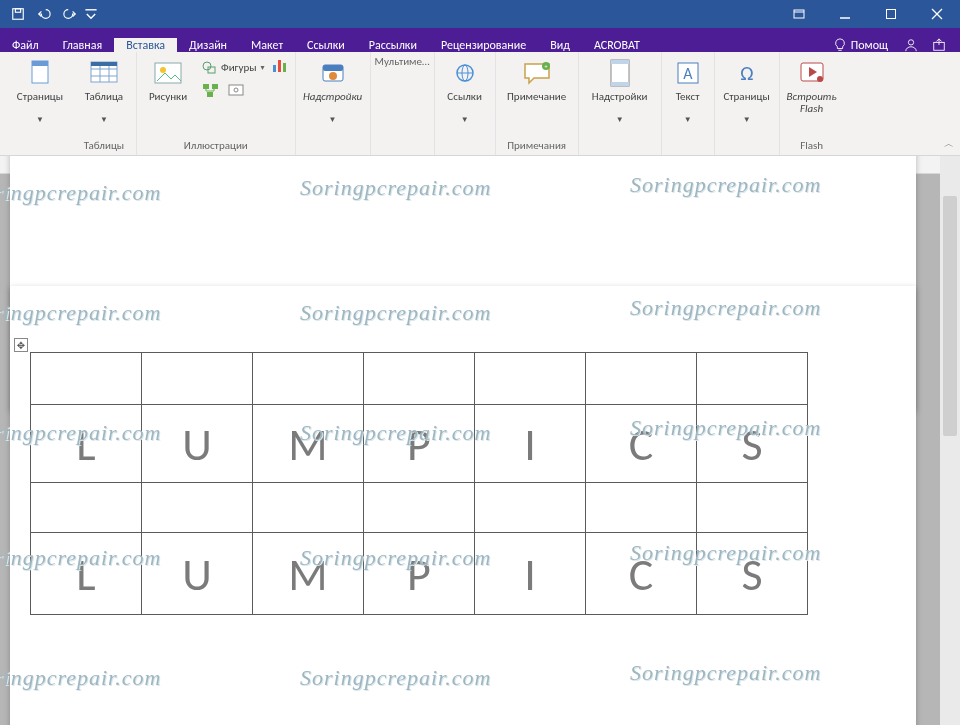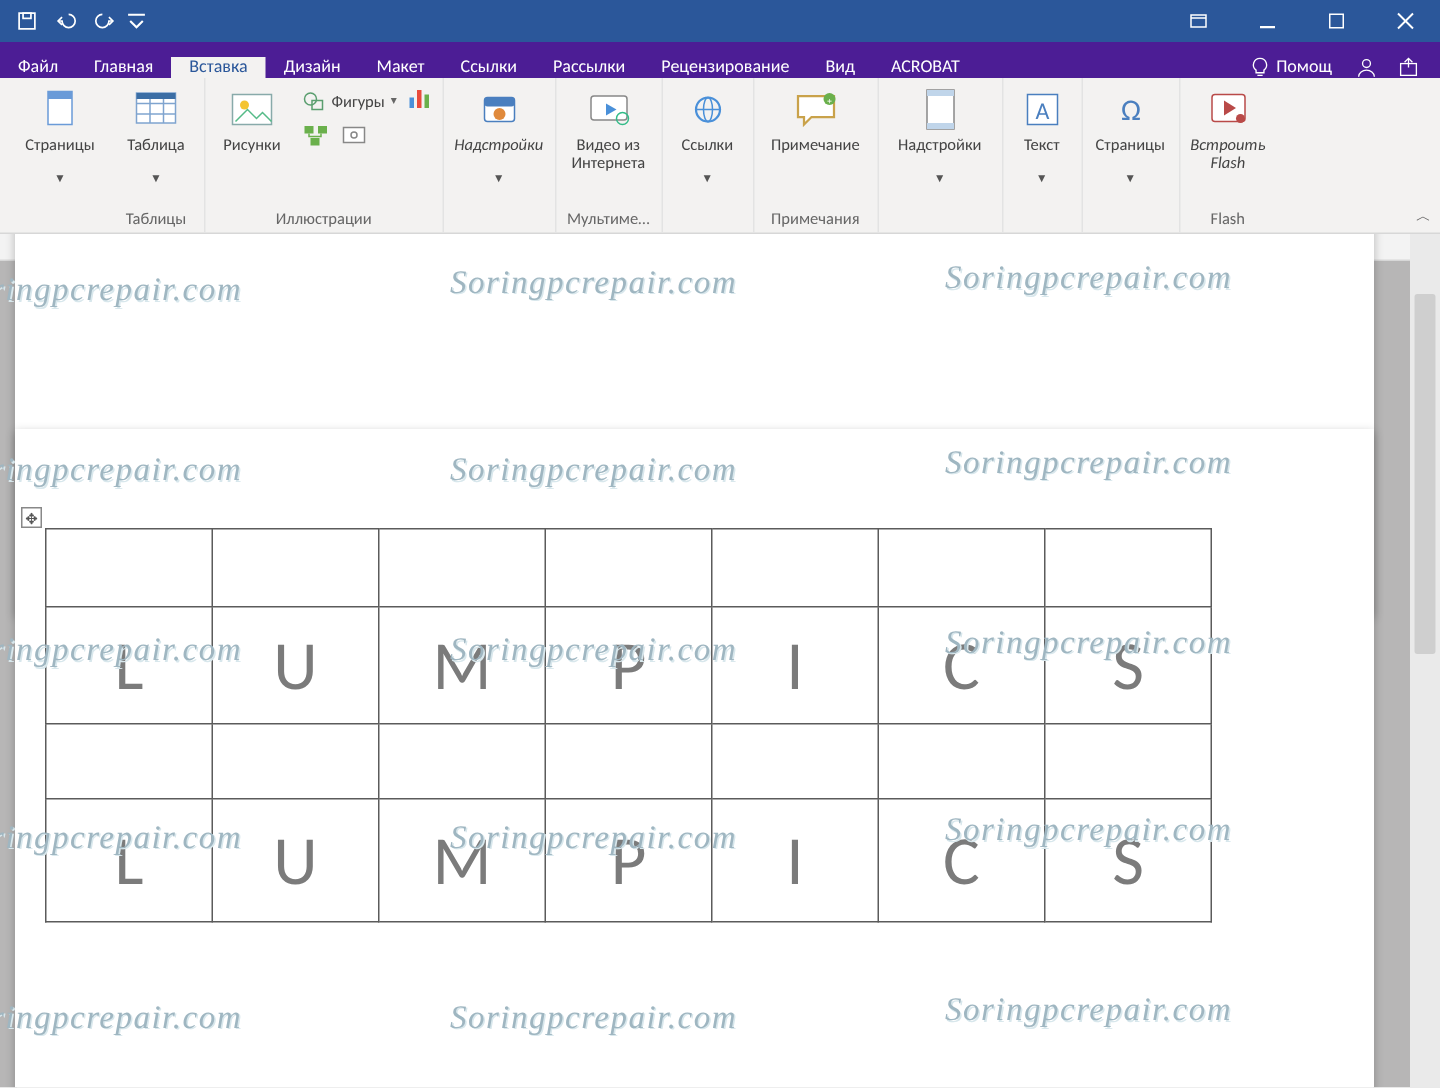--- a/index.html
+++ b/index.html
@@ -249,32 +249,20 @@
             </svg>
         </div>
         <div class="bigbtn-label">Надстройки</div>
         <div class="caret">▼</div>
       </div>
     </div>
     <div class="group-label">&nbsp;</div>
   </div>
 
   <div class="group">
-    <div class="group-content">
-      <div class="bigbtn" style="width:62px;">
-        <div class="bigbtn-icon">
-          <svg width="30" height="28" viewBox="0 0 30 28">
-              <rect x="3" y="5" width="24" height="16" rx="2" fill="#fff" stroke="#888"></rect>
-              <path d="M13 10v8l7-4z" fill="#4a90d9"></path>
-              <circle cx="24" cy="20" r="4" fill="none" stroke="#3b8"></circle>
-            </svg>
-        </div>
-        <div class="bigbtn-label"><span>Видео из</span><br><span>Интернета</span></div>
-      </div>
-    </div>
     <div class="group-label">Мультиме…</div>
   </div>
 
   <div class="group">
     <div class="group-content">
       <div class="bigbtn" style="width:52px;">
         <div class="bigbtn-icon">
           <svg width="28" height="24" viewBox="0 0 28 24">
               <circle cx="14" cy="12" r="8" fill="none" stroke="#4a90d9" stroke-width="1.5"></circle>
               <ellipse cx="14" cy="12" rx="3" ry="8" fill="none" stroke="#4a90d9"></ellipse>

